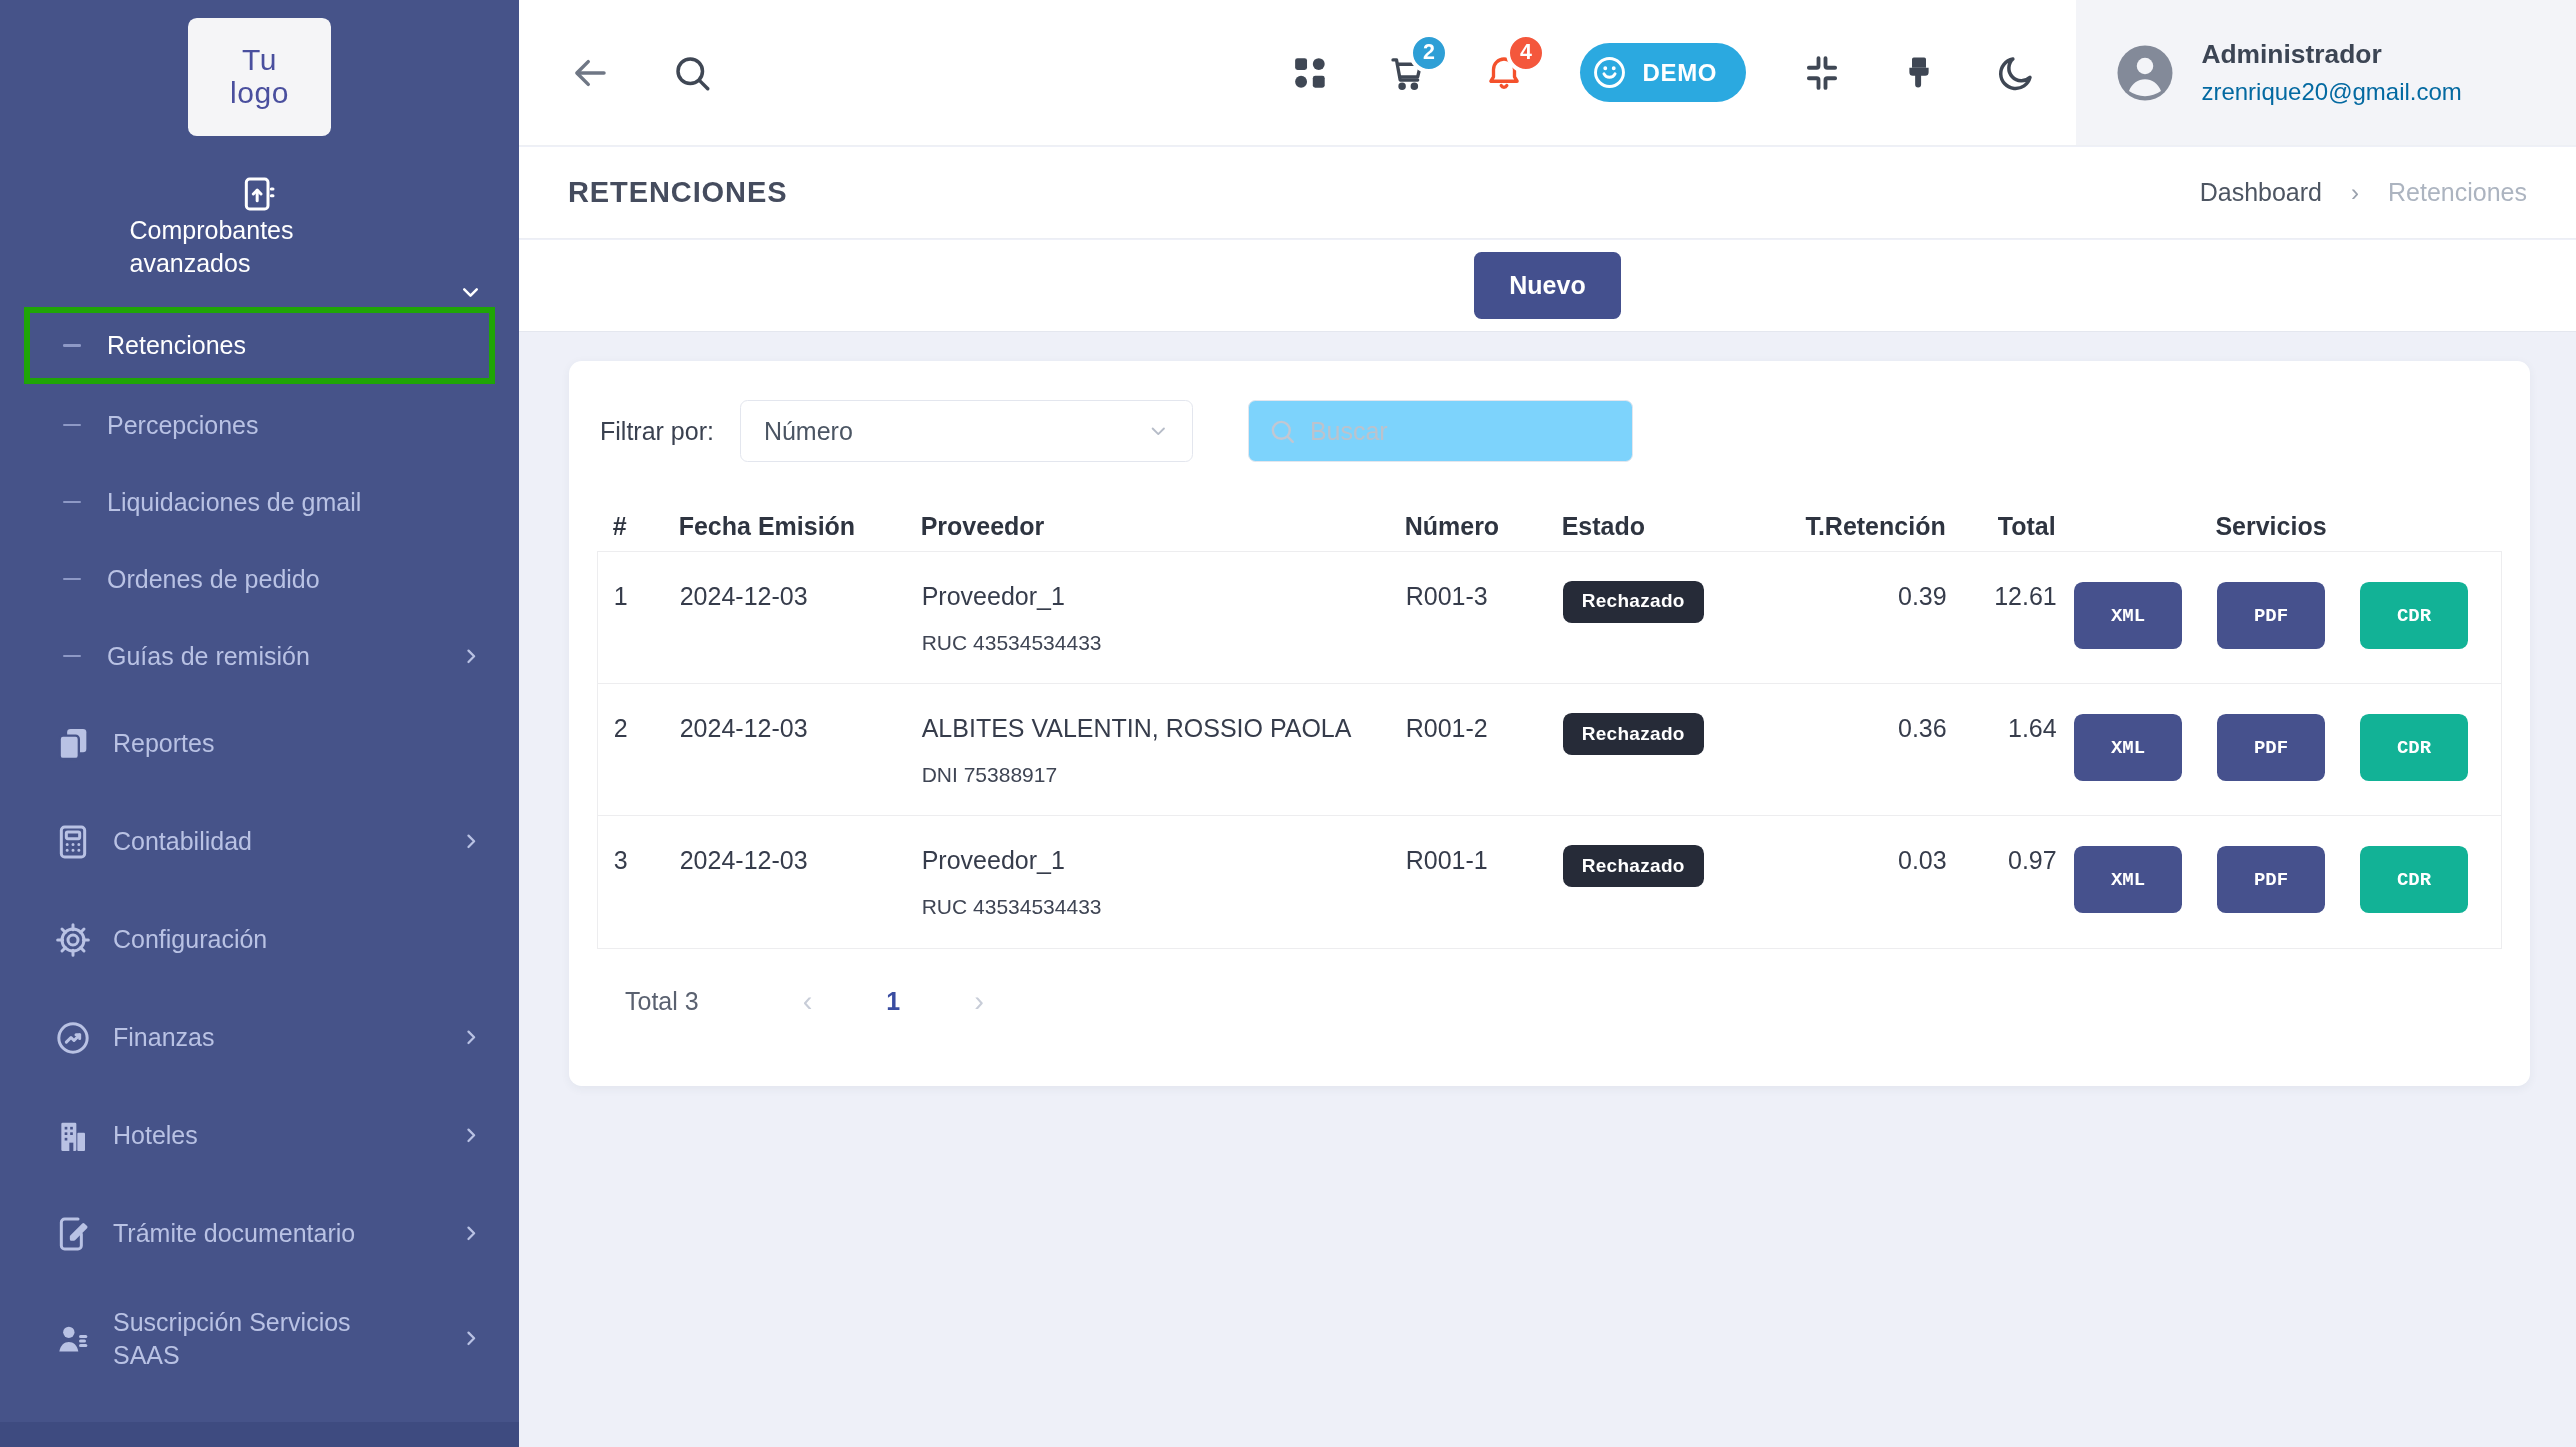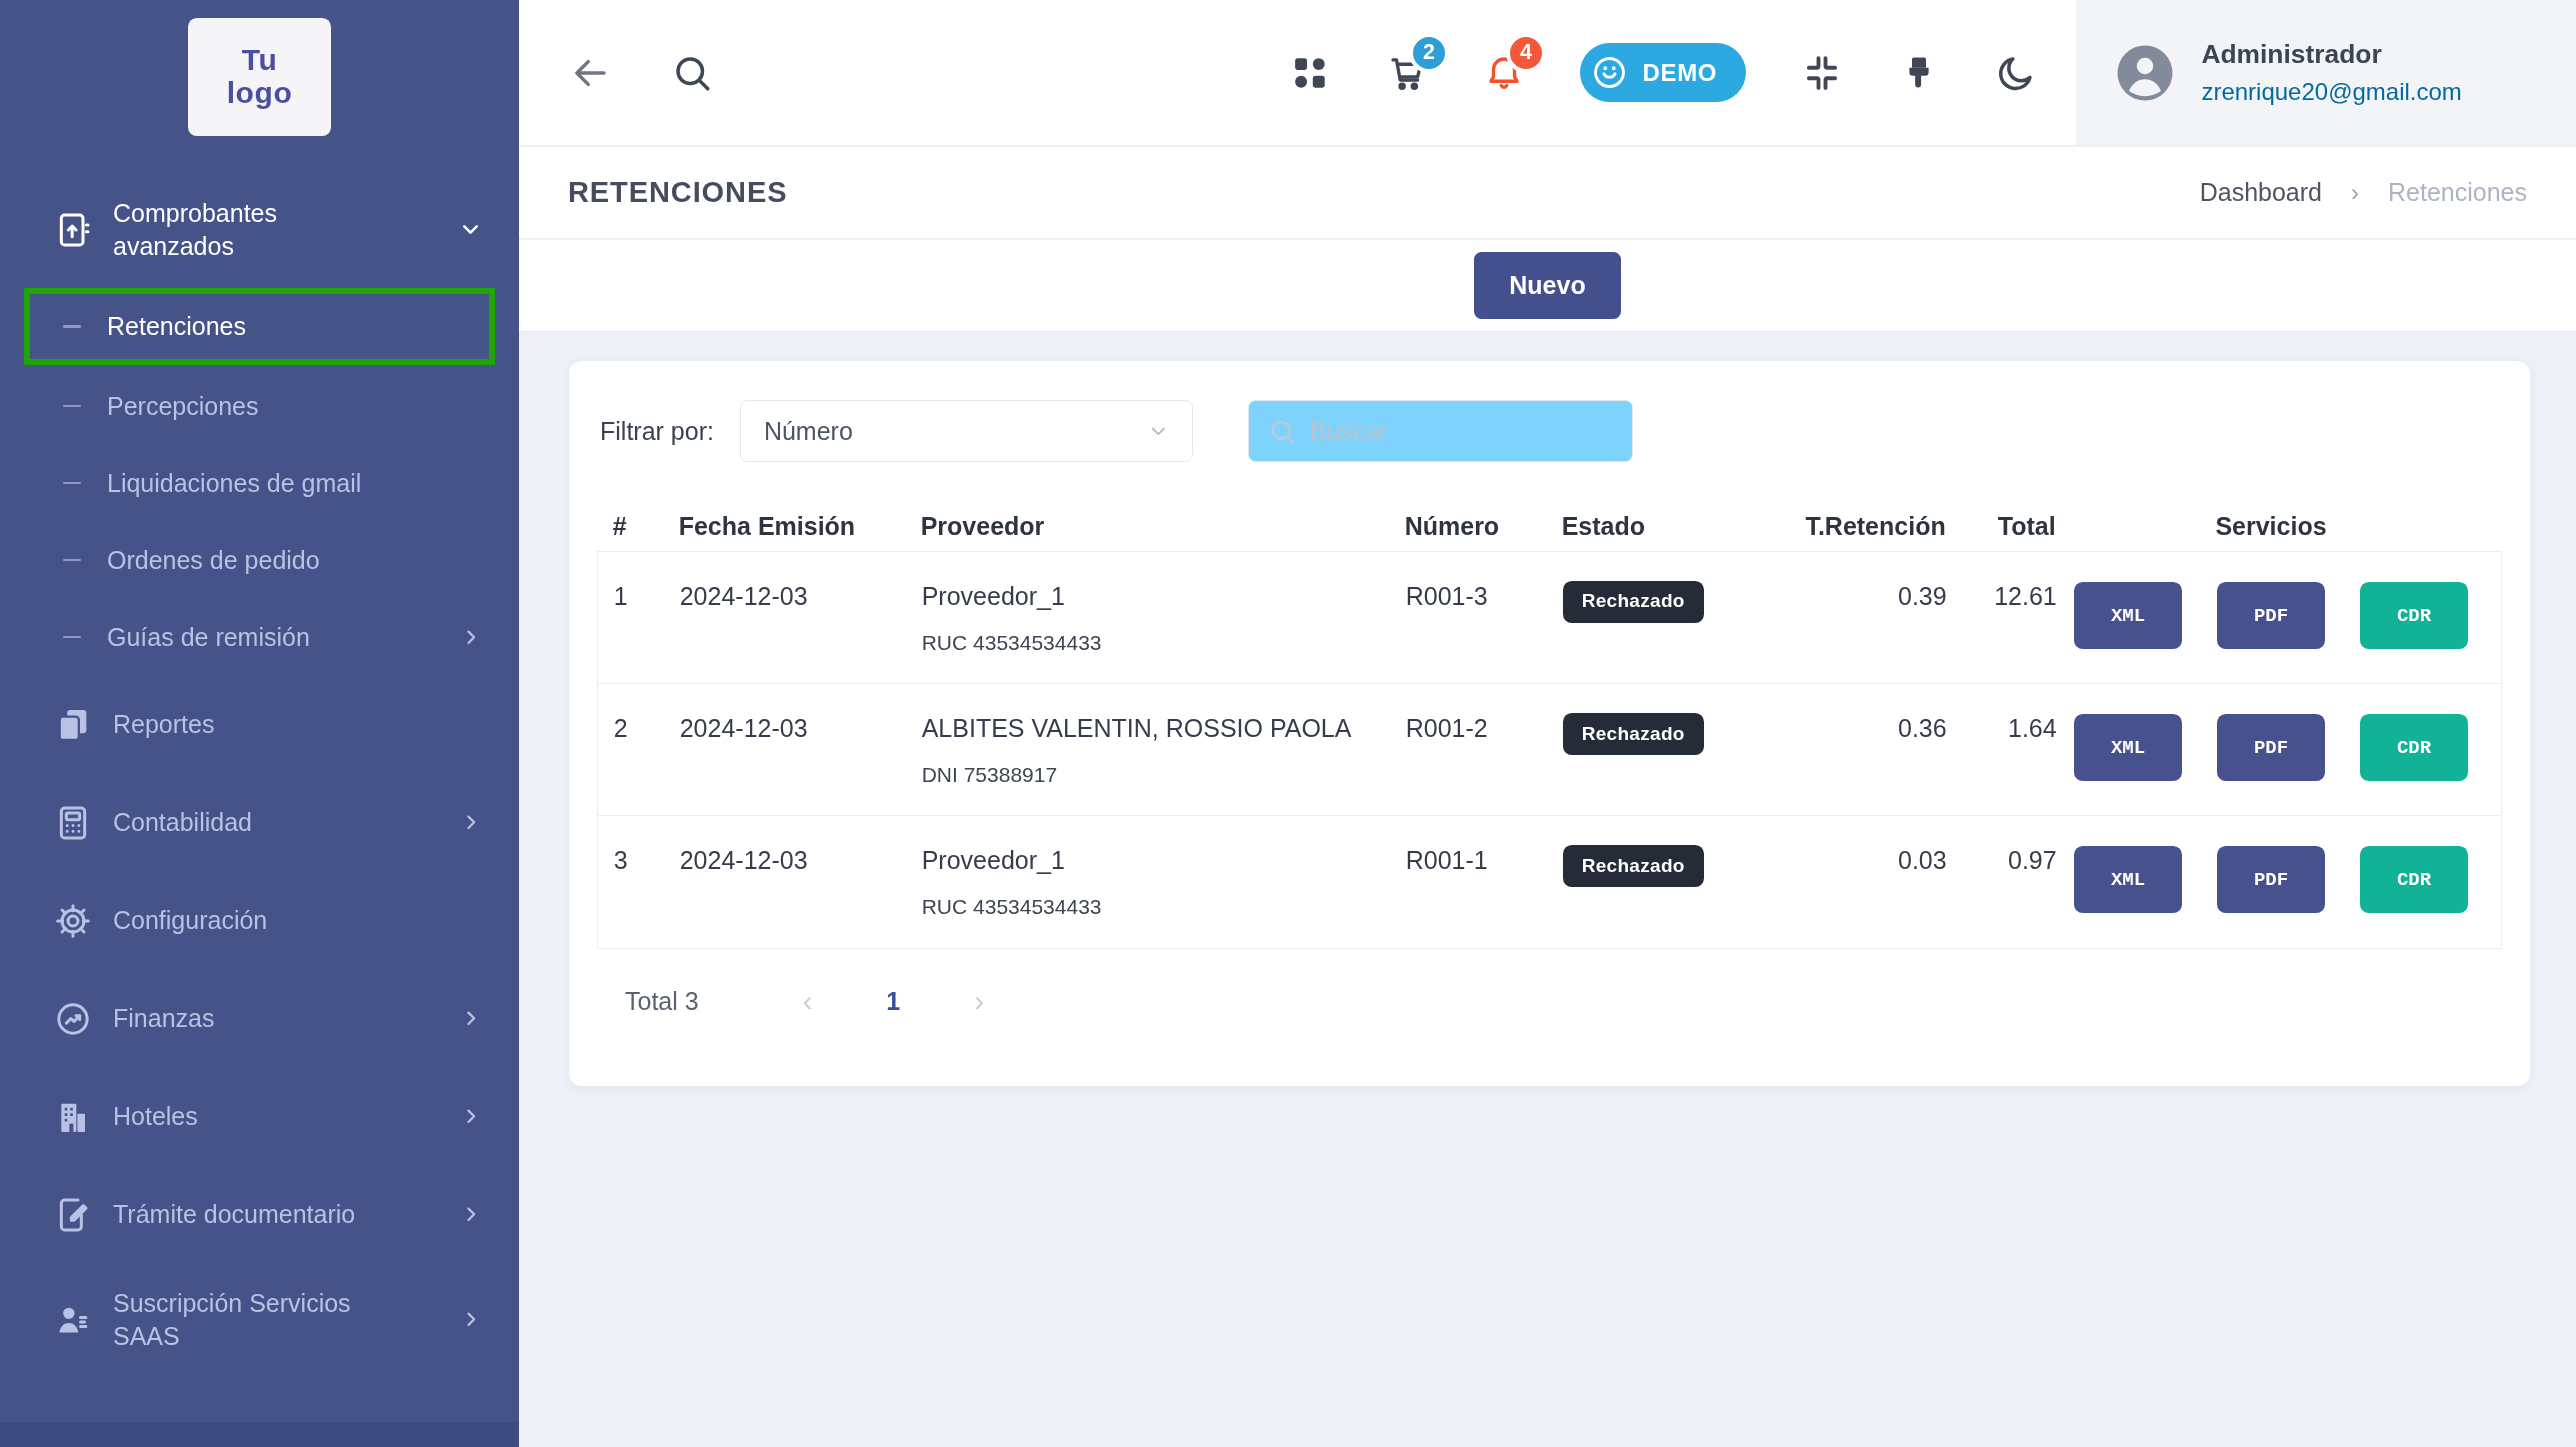--- a/index.html
+++ b/index.html
@@ -4,21 +4,21 @@
 <style>
   * { box-sizing: border-box; margin: 0; padding: 0; }
   html,body { width:2576px; height:1447px; }
   body { font-family:"Liberation Sans", sans-serif; background:#EEF0F8; }
   .screen { position:relative; width:2576px; height:1447px; overflow:hidden; background:#EEF0F8; }
 
   
   .sidebar { position:absolute; left:0; top:0; width:519px; height:1447px; background:#465389; }
   .logo-box { width:143px; height:118px; background:#F5F5F7; border-radius:8.8px; margin:17.6px auto 0;
               display:flex; flex-direction:column; align-items:center; justify-content:center;
-              color:#4A4F9E; font-size:30px; font-weight:bold; line-height:1.08; letter-spacing:0.6px; }
+              color:#4A4F9E; font-size:30px; font-weight:normal; line-height:1.08; letter-spacing:0.6px; }
   .nav { margin-top:38px; }
   .mi { display:flex; align-items:center; color:#B9C2E4; font-size:25px; padding:0 36px 0 53px; }
   .mi.parent { min-height:98px; }
   .mi.tall { min-height:112px; }
   .mi-icon { width:40px; height:40px; flex:0 0 40px; margin-right:20px; display:flex; align-items:center; justify-content:center; }
   .mi-label { line-height:1.32; }
   .wrap2 { max-width:277px; }
   .caret { margin-left:auto; display:flex; align-items:center; }
   .mi.sub { min-height:77px; padding-left:63px; }
   .dash { display:inline-block; width:17.6px; height:2.5px; background:#8E99C6; border-radius:1.3px; margin-right:26.4px; flex:0 0 17.6px; }
@@ -105,21 +105,21 @@
 
 <div class="screen">
 
   <aside class="sidebar">
     <div class="logo-box">
       <span>Tu</span>
       <span>logo</span>
     </div>
     <nav class="nav">
 
-      <div class="mi parent tall" style="color:#FFFFFF;">
+      <div class="mi parent tall" style="color:#FFFFFF;flex-direction:column;">
         <span class="mi-icon">
           <svg viewBox="0 0 24 24" fill="none" stroke="currentColor" stroke-width="1.8" stroke-linecap="round" stroke-linejoin="round">
             <rect x="5" y="3" width="13" height="18" rx="2"></rect>
               <path d="M11.5 16v-6"></path>
               <path d="M9.2 12l2.3-2.3L13.8 12"></path>
               <path d="M20 9h1M20 13h1"></path>
           </svg>
         </span>
         <span class="mi-label wrap2">Comprobantes avanzados</span>
         <span class="caret">

